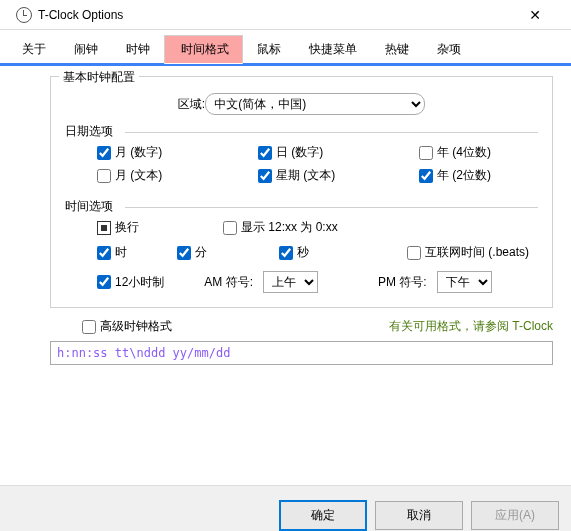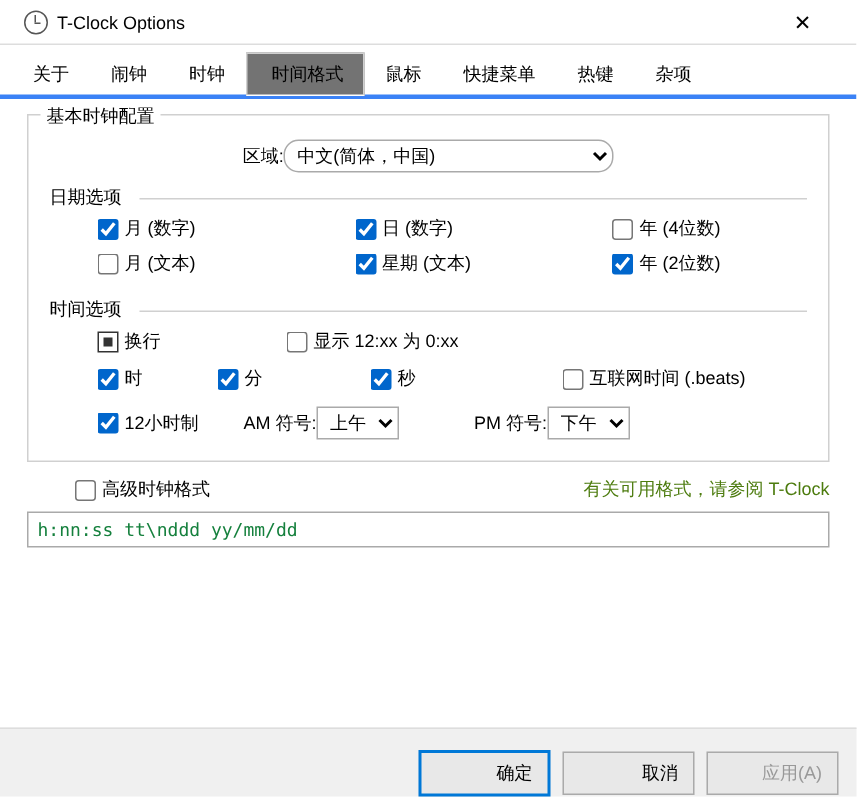--- a/index.html
+++ b/index.html
@@ -5,42 +5,42 @@
 * { box-sizing: border-box; margin: 0; padding: 0; font-family: "Microsoft YaHei", "Segoe UI", sans-serif; font-size: 12px; }
 body { background: #fff; width: 571px; height: 531px; overflow: hidden; }
 .titlebar { height: 30px; display: flex; align-items: center; padding: 0 16px; border-bottom: 1px solid #ddd; }
 .title-icon { width: 16px; height: 16px; border: 1.5px solid #555; border-radius: 50%; position: relative; margin-right: 6px; }
 .title-icon::before { content: ""; position: absolute; width: 1px; height: 5px; background: #555; left: 6px; top: 2px; }
 .title-icon::after { content: ""; position: absolute; width: 4px; height: 1px; background: #555; left: 6px; top: 7px; }
 .title-text { flex: 1; }
 .close-btn { width: 40px; height: 28px; text-align: center; line-height: 28px; font-size: 14px; cursor: pointer; }
 .tabs { display: flex; border-bottom: 3px solid #3b82f6; padding: 4px 8px 0 8px; }
 .tab { padding: 5px 13px; border: 1px solid transparent; cursor: pointer; position: relative; top: 1px; }
-.tab.active { border: 1px solid #d0d0d0; border-bottom: 1px solid #fff; background: #737373; padding-left: 16px; }
-.content { padding: 10px 18px; }
+.tab.active { border: 1px solid #d0d0d0; border-bottom: 1px solid #fff; background: #fca5a5; padding-left: 16px; }
+.content { padding: 10px 18px; margin-left: 32px; }
 .group { border: 1px solid #d0d0d0; padding: 10px 14px 14px 14px; margin-bottom: 10px; position: relative; }
 .group-label { position: absolute; top: -8px; left: 8px; background: #fff; padding: 0 4px; }
 .row { display: flex; align-items: center; margin: 6px 0; }
 .cb { display: inline-flex; align-items: center; cursor: pointer; padding-left: 32px; }
 .cb input { width: 14px; height: 14px; margin-right: 4px; accent-color: #0066cc; }
 .sub-label { position: relative; margin: 8px 0 4px 0; }
 .sub-label::after { content: ""; position: absolute; left: 60px; right: 0; top: 50%; border-top: 1px solid #d0d0d0; }
 .locale-row { justify-content: center; gap: 0; margin-bottom: 8px; }
 select { padding: 2px 4px; border: 1px solid #aaa; background: #fff; font-family: inherit; font-size: 12px; }
 .locale-select { width: 220px; border-radius: 10px; }
 .sym-select { width: 55px; }
 .grid3 { display: grid; grid-template-columns: 1fr 1fr 1fr; gap: 6px 10px; }
 .time-row1 { display: grid; grid-template-columns: 120px 175px 1fr; align-items: center; gap: 6px; }
 .time-row2 { display: flex; align-items: center; gap: 18px; margin-top: 8px; }
-.time-row3 { display: flex; align-items: center; margin-top: 10px; }
+.time-row3 { display: flex; align-items: center; gap: 10px; margin-top: 10px; }
 .adv-row { display: flex; align-items: center; margin: 6px 0 2px 0; }
 .adv-link { color: #4d7c0f; cursor: pointer; margin-left: auto; }
-.fmt-input { width: 100%; padding: 4px 6px; border: 1px solid #aaa; font-family: Consolas, monospace; font-size: 12px; color: #15803d; margin-top: 4px; }
+.fmt-input { width: 100%; padding: 4px 6px; border: 1px solid #aaa; font-family: Consolas, monospace; font-size: 12px; color: #8b5cf6; margin-top: 4px; }
 .footer { position: absolute; bottom: 0; left: 0; right: 0; height: 46px; background: #f0f0f0; border-top: 1px solid #ddd; display: flex; justify-content: flex-end; align-items: center; padding: 0 12px; gap: 8px; }
-.btn { min-width: 88px; padding: 5px 10px; border: 1px solid #aaa; background: #e8e8e8; cursor: pointer; text-align: right; margin-top: 13px; }
+.btn { min-width: 88px; padding: 5px 10px; border: 1px solid #aaa; background: #e8e8e8; cursor: pointer; text-align: center; margin-top: 13px; }
 .btn.primary { border: 2px solid #0078d7; background: #e8e8e8; }
 .btn.disabled { color: #999; cursor: default; }
 .square-check { width: 14px; height: 14px; border: 1px solid #333; display: inline-flex; align-items: center; justify-content: center; margin-right: 4px; }
 .square-check .inner { width: 6px; height: 6px; background: #333; }
 </style>
 </head>
 <body>
 
 <div class="titlebar">
   <span class="title-icon"></span>

